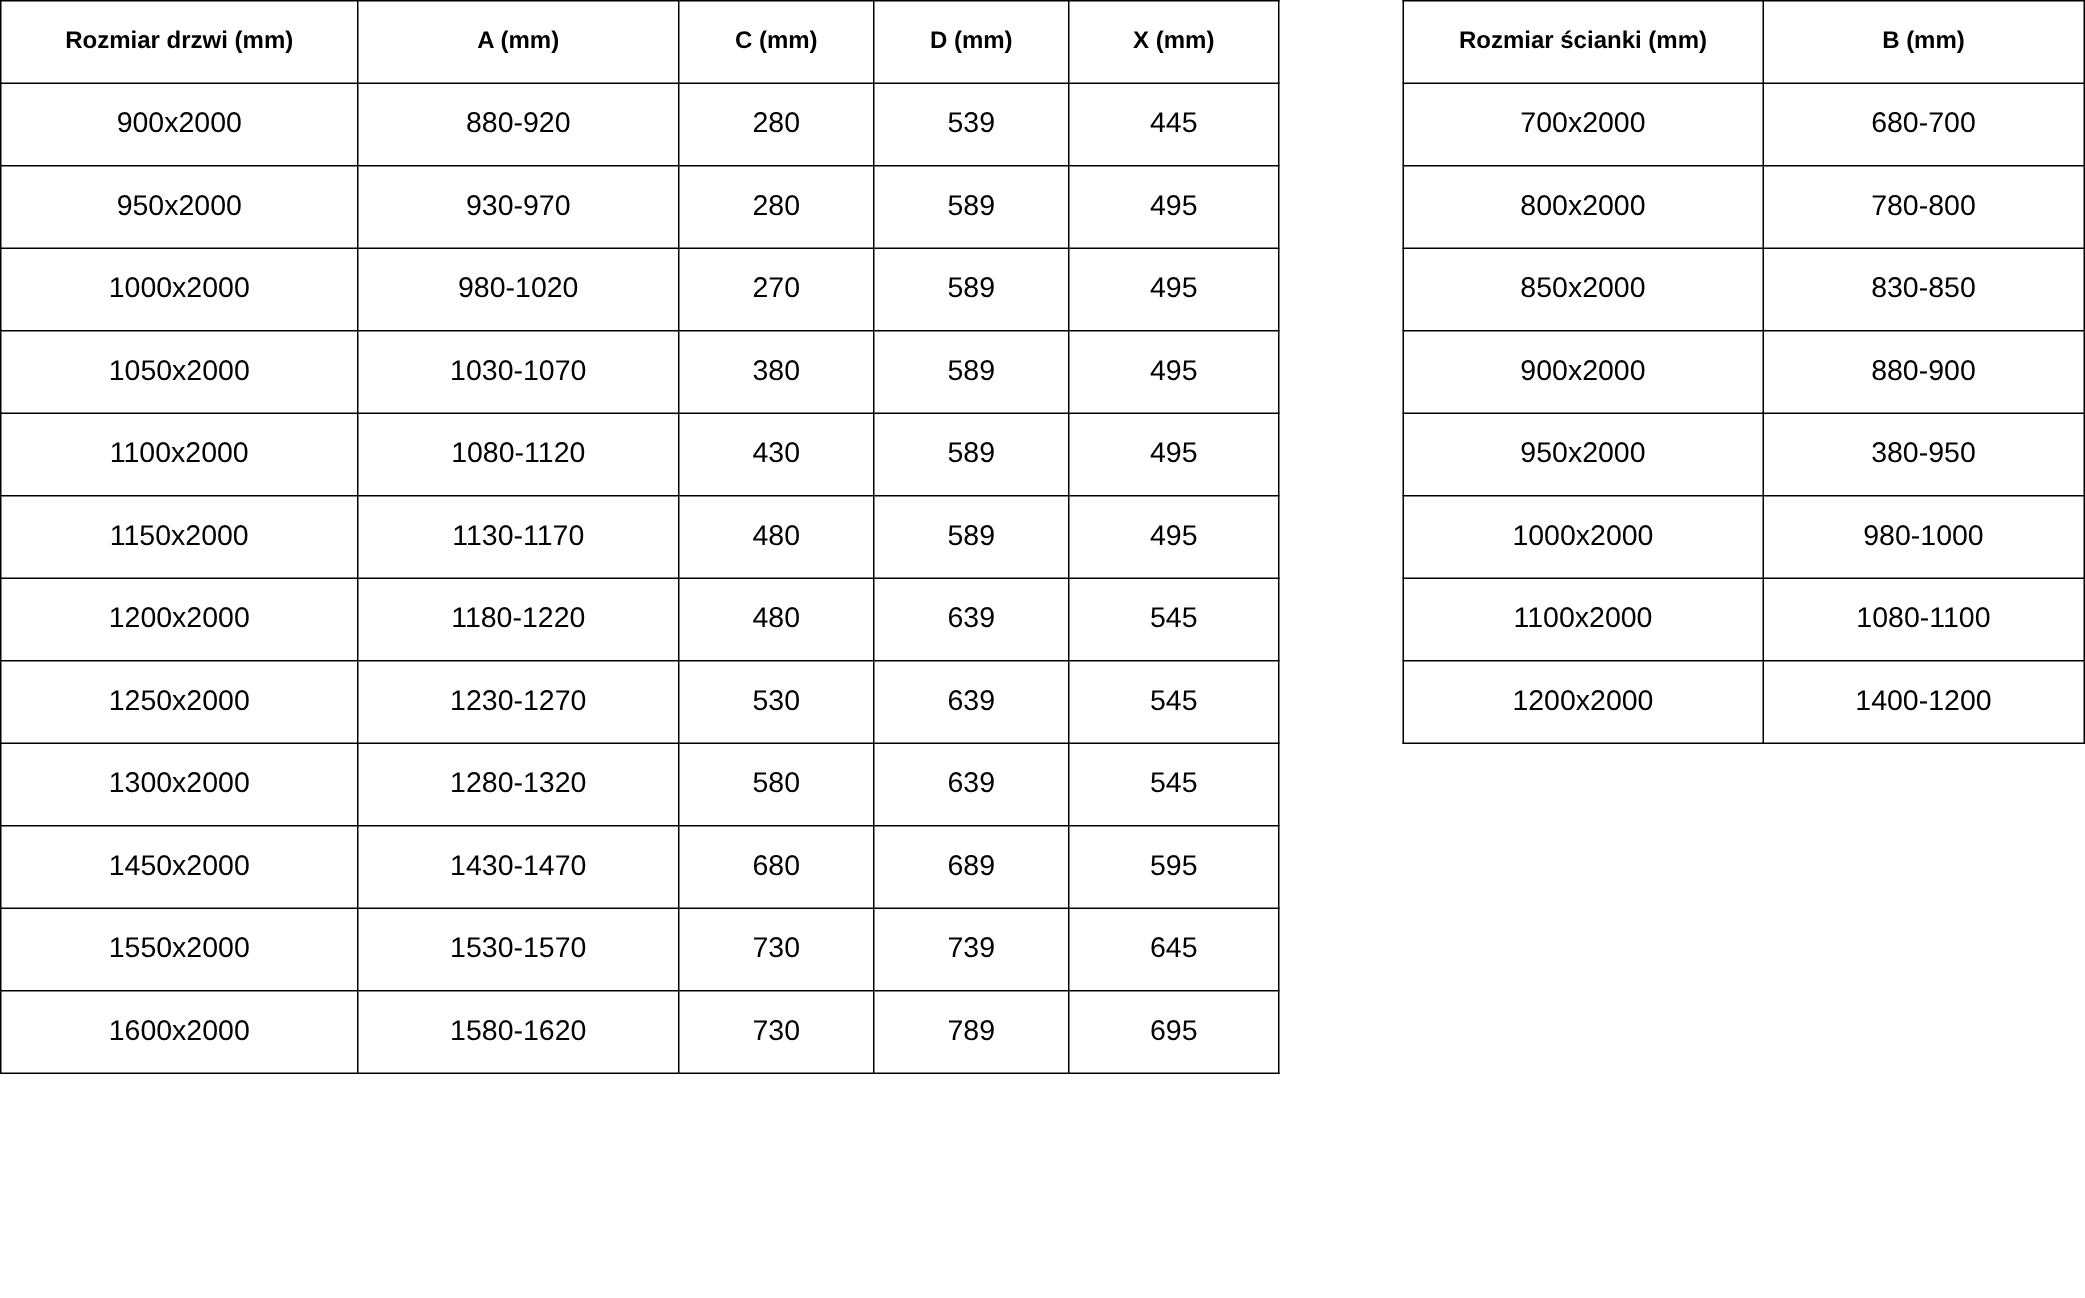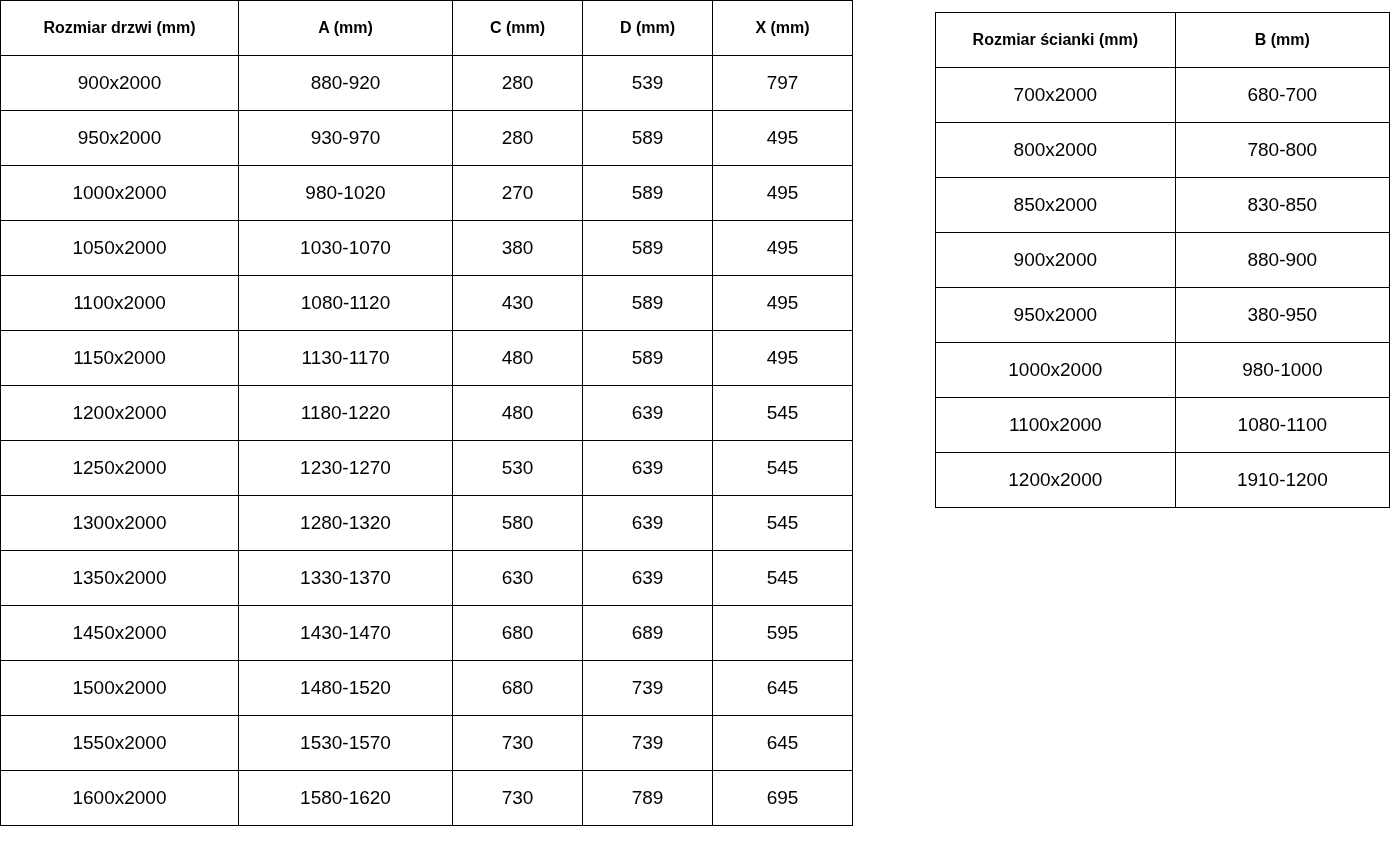--- a/index.html
+++ b/index.html
@@ -54,21 +54,21 @@
   #doors-table col.c-size  { width: 238px; }
   #doors-table col.c-a     { width: 214px; }
   #doors-table col.c-c     { width: 130px; }
   #doors-table col.c-d     { width: 130px; }
   #doors-table col.c-x     { width: 140px; }
 
   
   #wall-table {
     position: absolute;
     left: 935px;
-    top: 12px;
+    top: 0px;
   }
   #wall-table col.c-wsize { width: 240px; }
   #wall-table col.c-b     { width: 215px; }
 </style>
 </head>
 <body>
 
 <div class="sheet">
 
   <table class="grid" id="doors-table">
@@ -87,21 +87,21 @@
         <th>D (mm)</th>
         <th>X (mm)</th>
       </tr>
     </thead>
     <tbody>
       <tr>
         <td>900x2000</td>
         <td>880-920</td>
         <td>280</td>
         <td>539</td>
-        <td>797</td>
+        <td>445</td>
       </tr>
       <tr>
         <td>950x2000</td>
         <td>930-970</td>
         <td>280</td>
         <td>589</td>
         <td>495</td>
       </tr>
       <tr>
         <td>1000x2000</td>
@@ -146,39 +146,25 @@
         <td>545</td>
       </tr>
       <tr>
         <td>1300x2000</td>
         <td>1280-1320</td>
         <td>580</td>
         <td>639</td>
         <td>545</td>
       </tr>
       <tr>
-        <td>1350x2000</td>
-        <td>1330-1370</td>
-        <td>630</td>
-        <td>639</td>
-        <td>545</td>
-      </tr>
-      <tr>
         <td>1450x2000</td>
         <td>1430-1470</td>
         <td>680</td>
         <td>689</td>
         <td>595</td>
-      </tr>
-      <tr>
-        <td>1500x2000</td>
-        <td>1480-1520</td>
-        <td>680</td>
-        <td>739</td>
-        <td>645</td>
       </tr>
       <tr>
         <td>1550x2000</td>
         <td>1530-1570</td>
         <td>730</td>
         <td>739</td>
         <td>645</td>
       </tr>
       <tr>
         <td>1600x2000</td>
@@ -225,18 +211,18 @@
       <tr>
         <td>1000x2000</td>
         <td>980-1000</td>
       </tr>
       <tr>
         <td>1100x2000</td>
         <td>1080-1100</td>
       </tr>
       <tr>
         <td>1200x2000</td>
-        <td>1910-1200</td>
+        <td>1400-1200</td>
       </tr>
     </tbody>
   </table>
 
 </div>
 
 </body></html>

